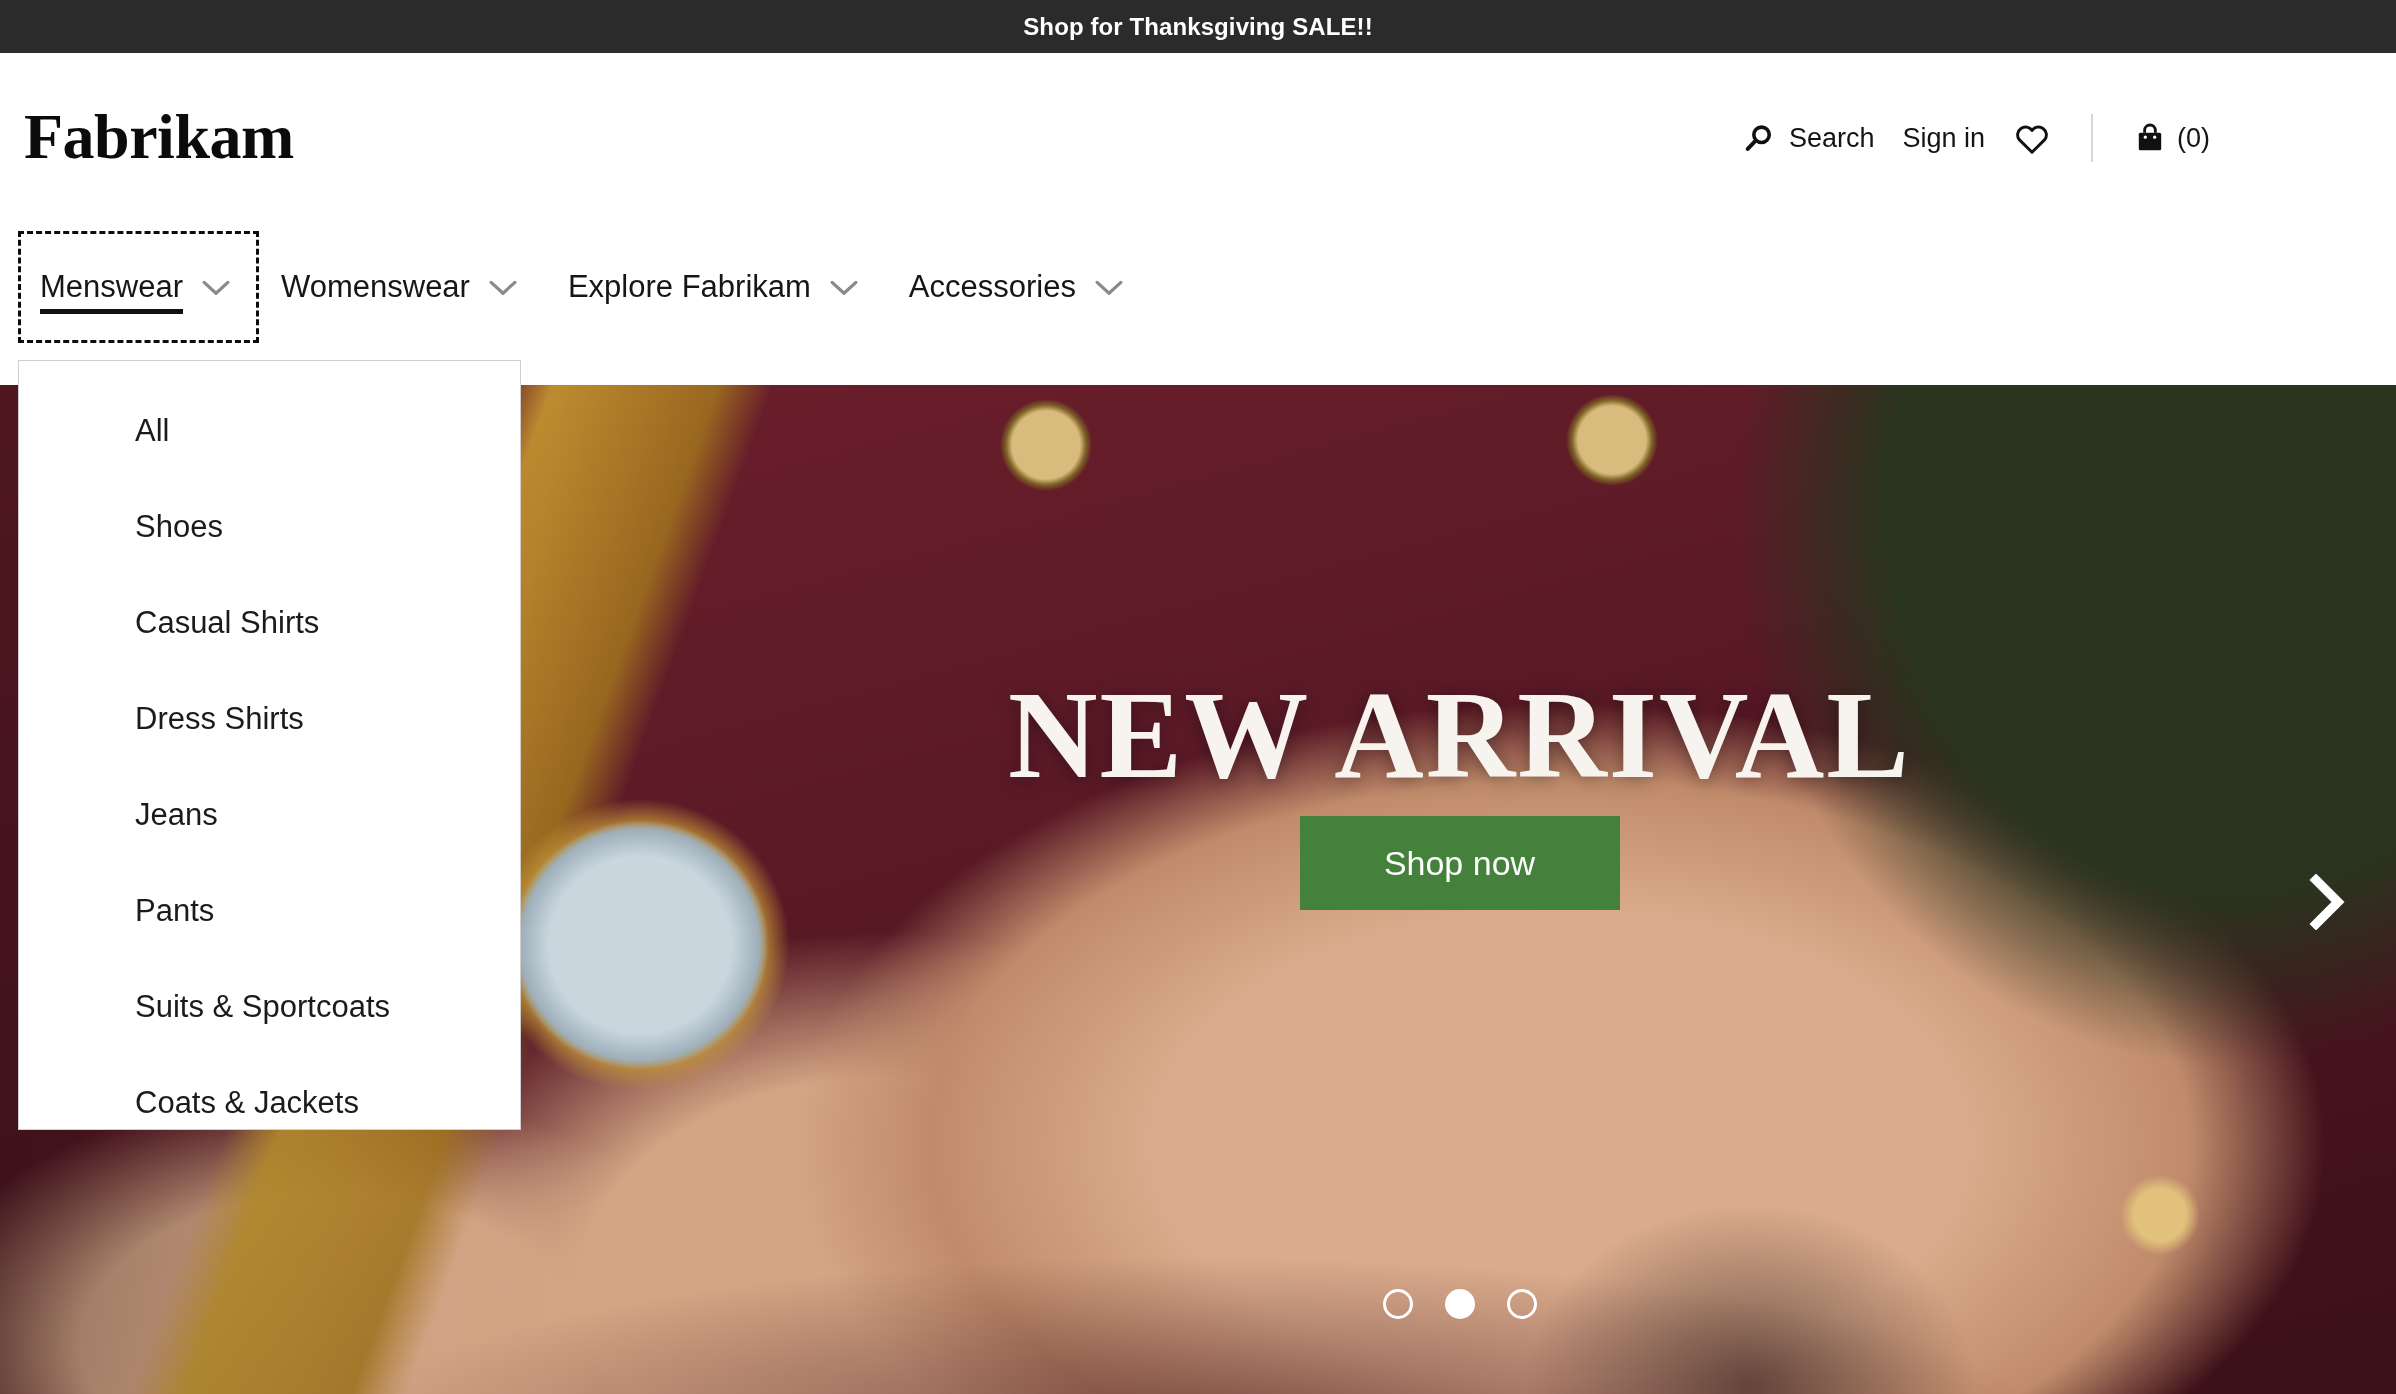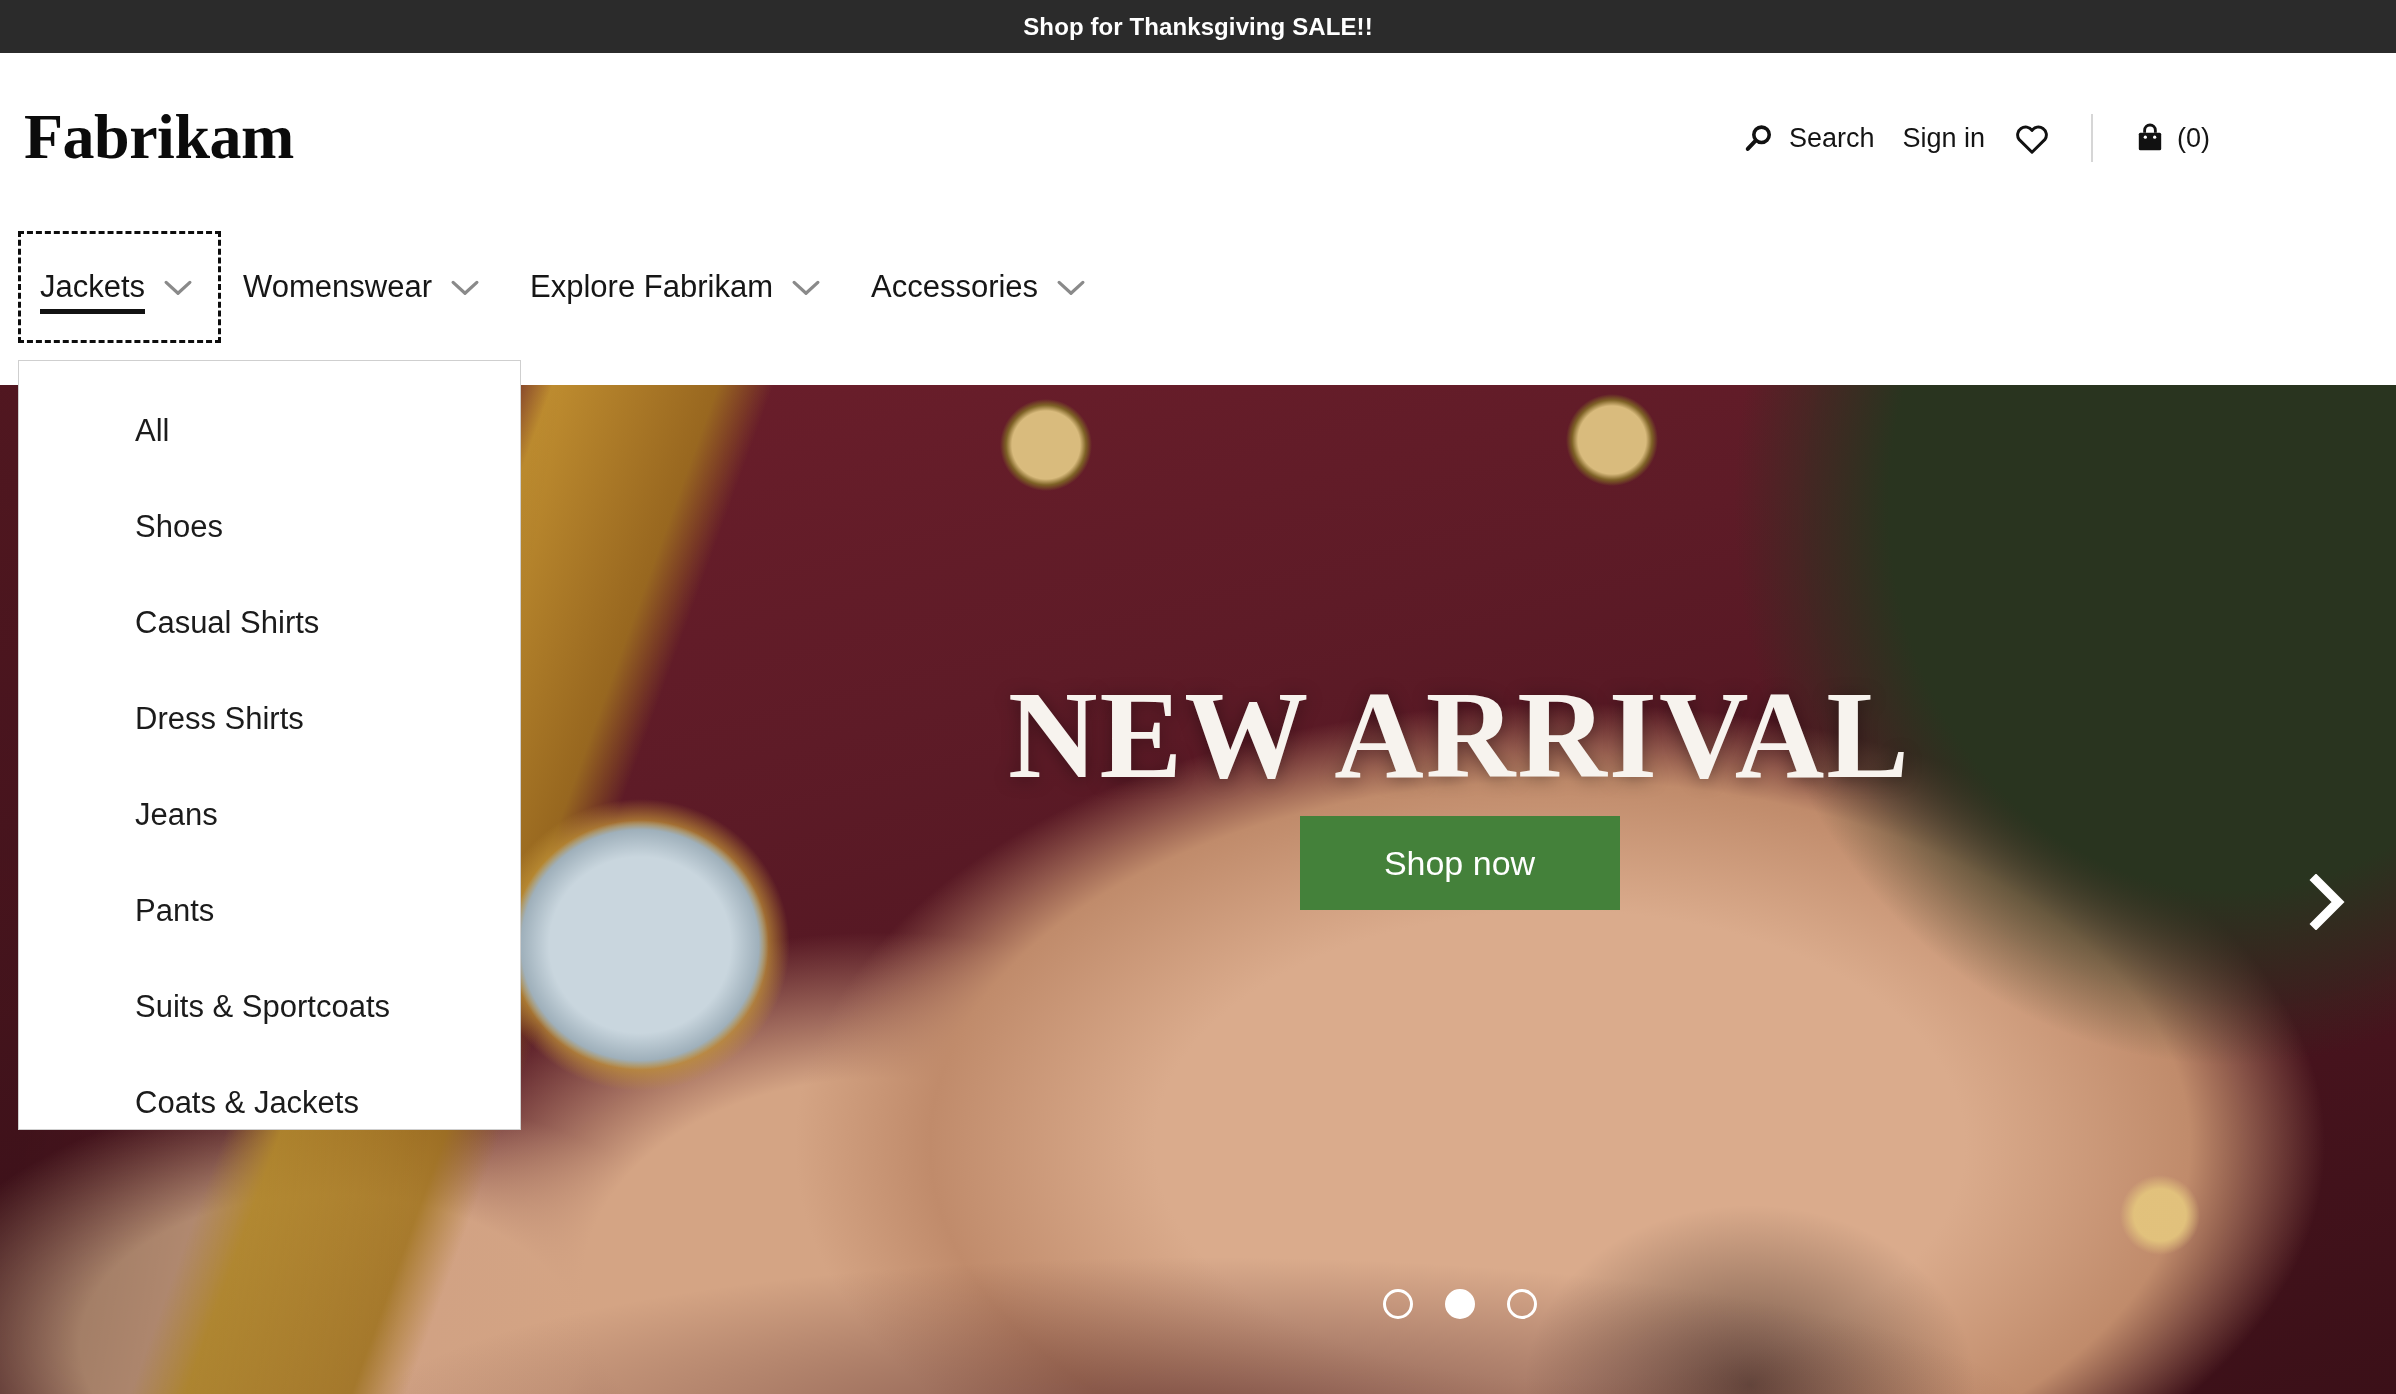--- a/index.html
+++ b/index.html
@@ -329,21 +329,21 @@
         <span class="label">(0)</span>
       </div>
 
     </div>
   </header>
 
   <nav class="main-nav">
     <div class="nav-list">
 
       <div class="nav-item is-active is-focused">
-        <span class="nav-label">Jackets</span>
+        <span class="nav-label">Menswear</span>
         <span class="chev">
           <svg width="30" height="18" viewBox="0 0 24 14" fill="none" aria-hidden="true">
             <path d="M2.5 2.5 12 11.2 21.5 2.5" stroke="#8a8a8a" stroke-width="2.6" stroke-linecap="round" stroke-linejoin="round"></path>
           </svg>
         </span>
       </div>
 
       <div class="nav-item">
         <span class="nav-label">Womenswear</span>
         <span class="chev">

